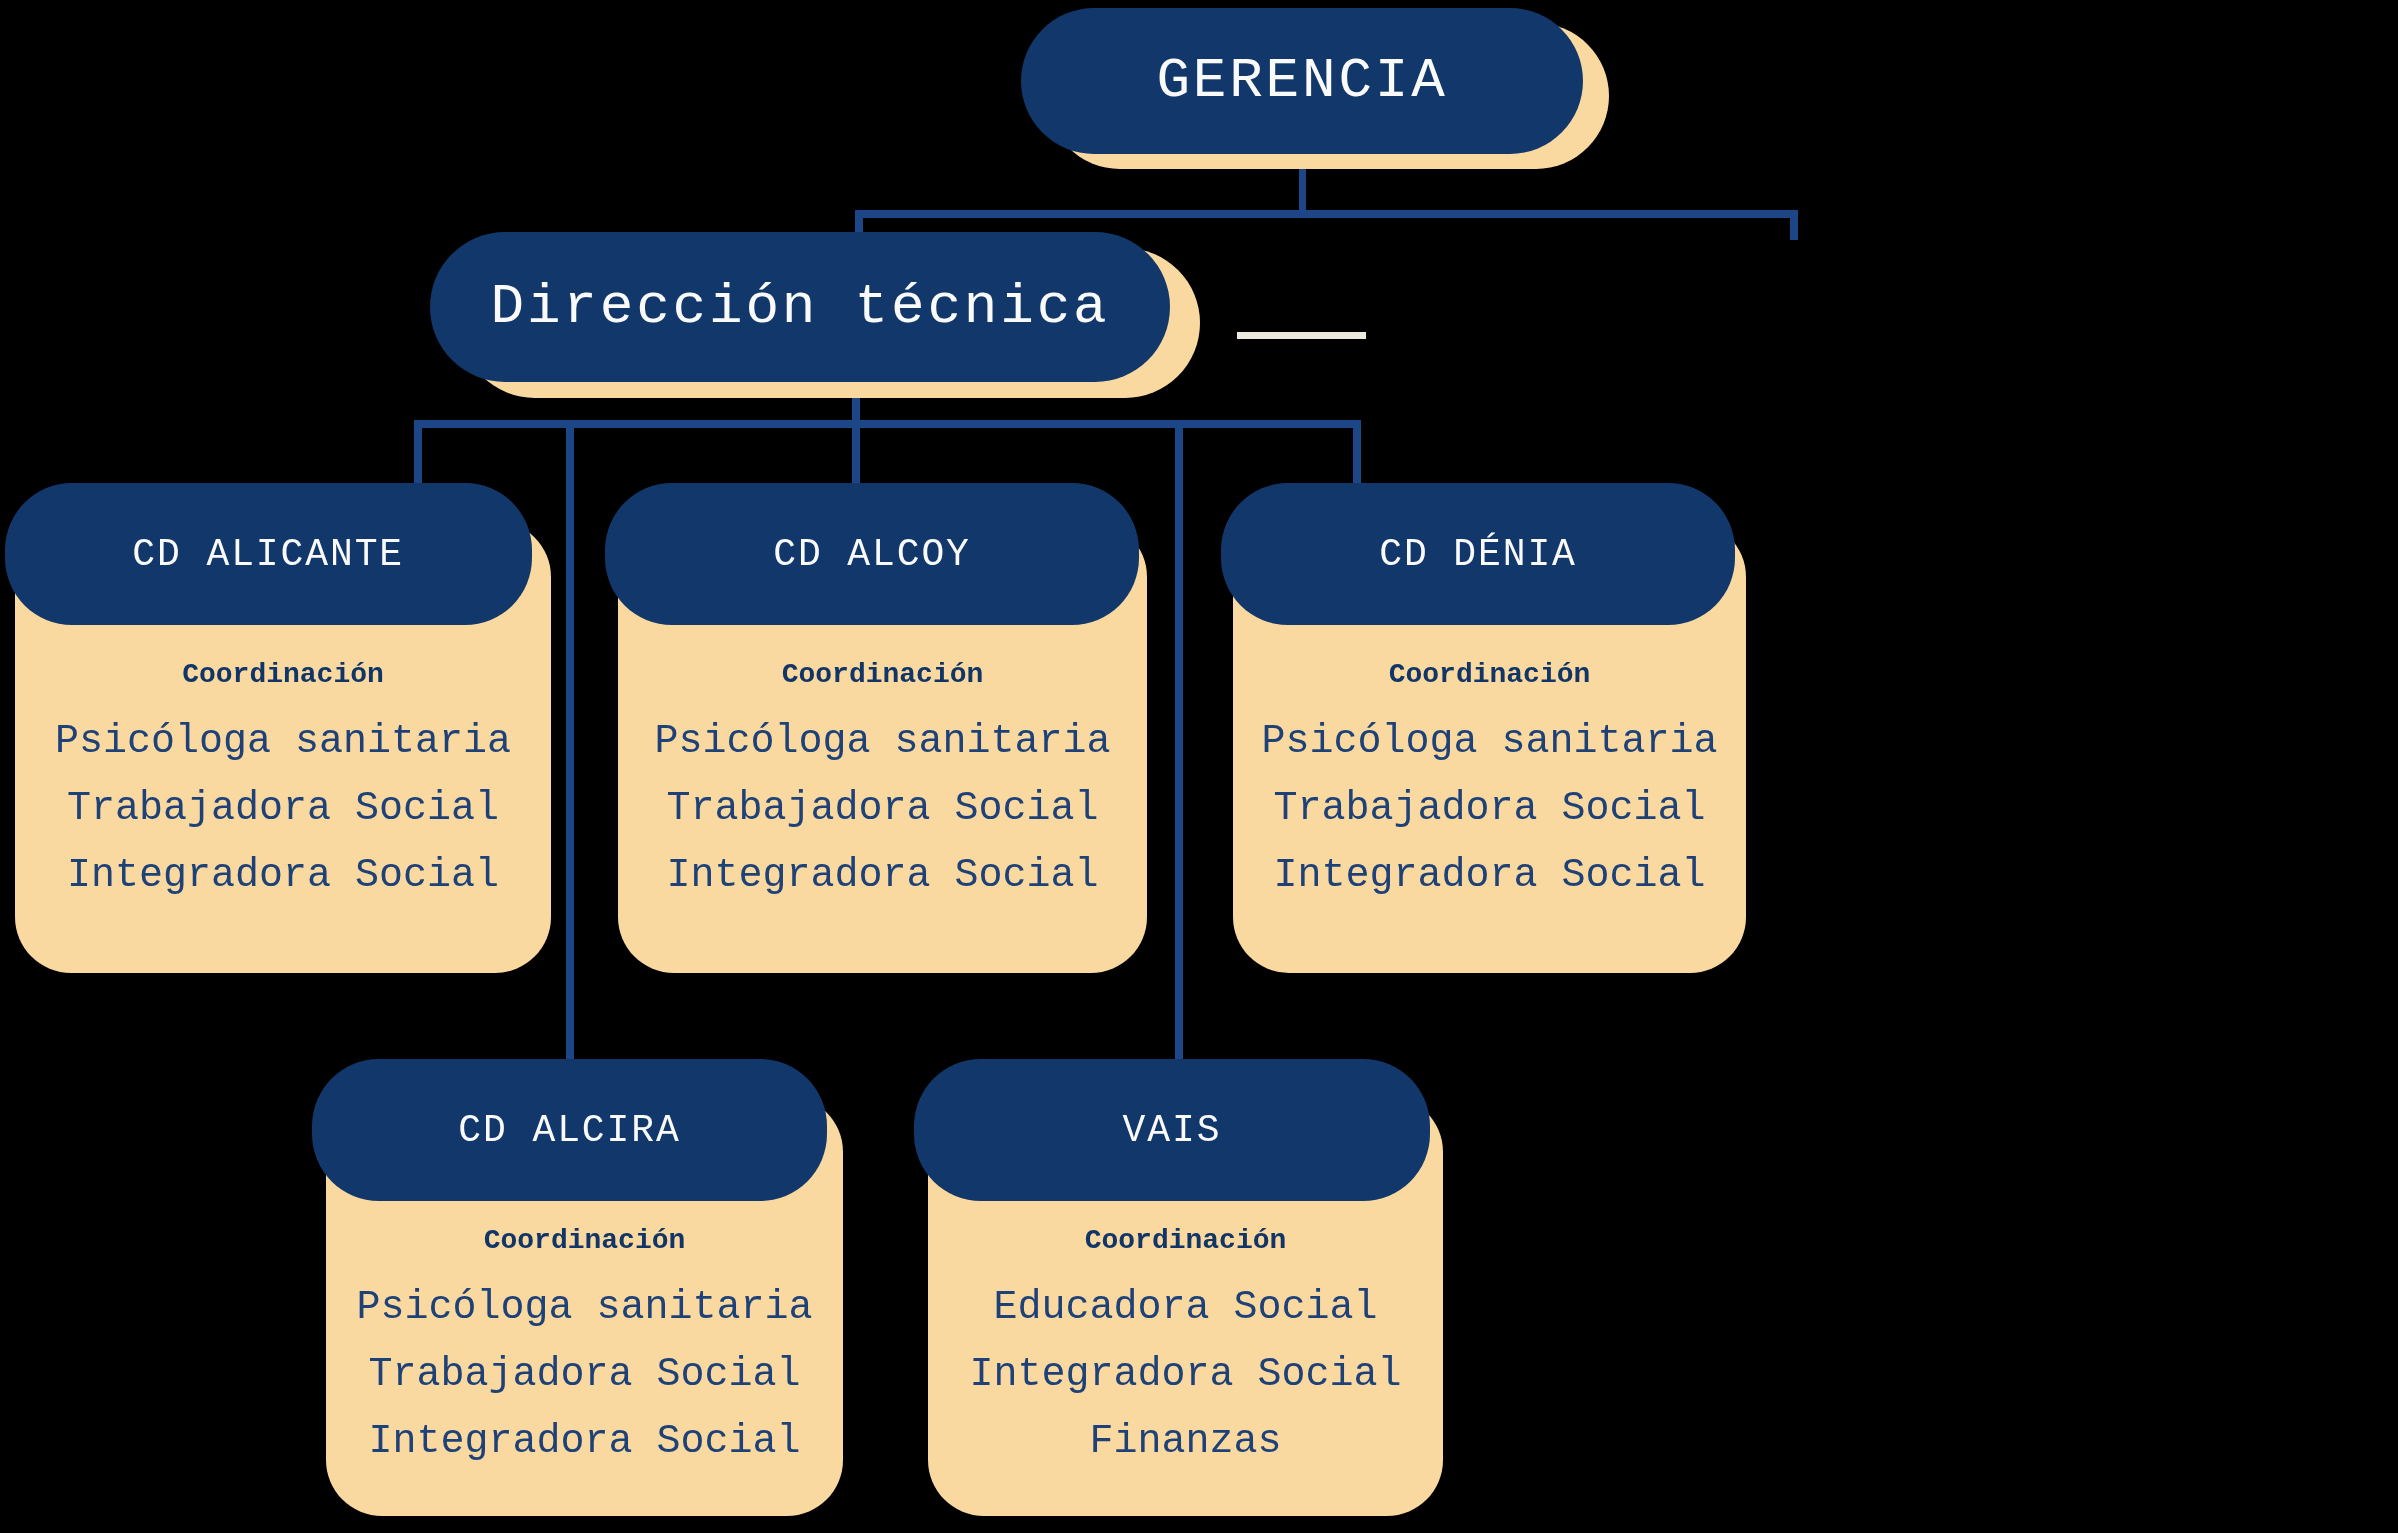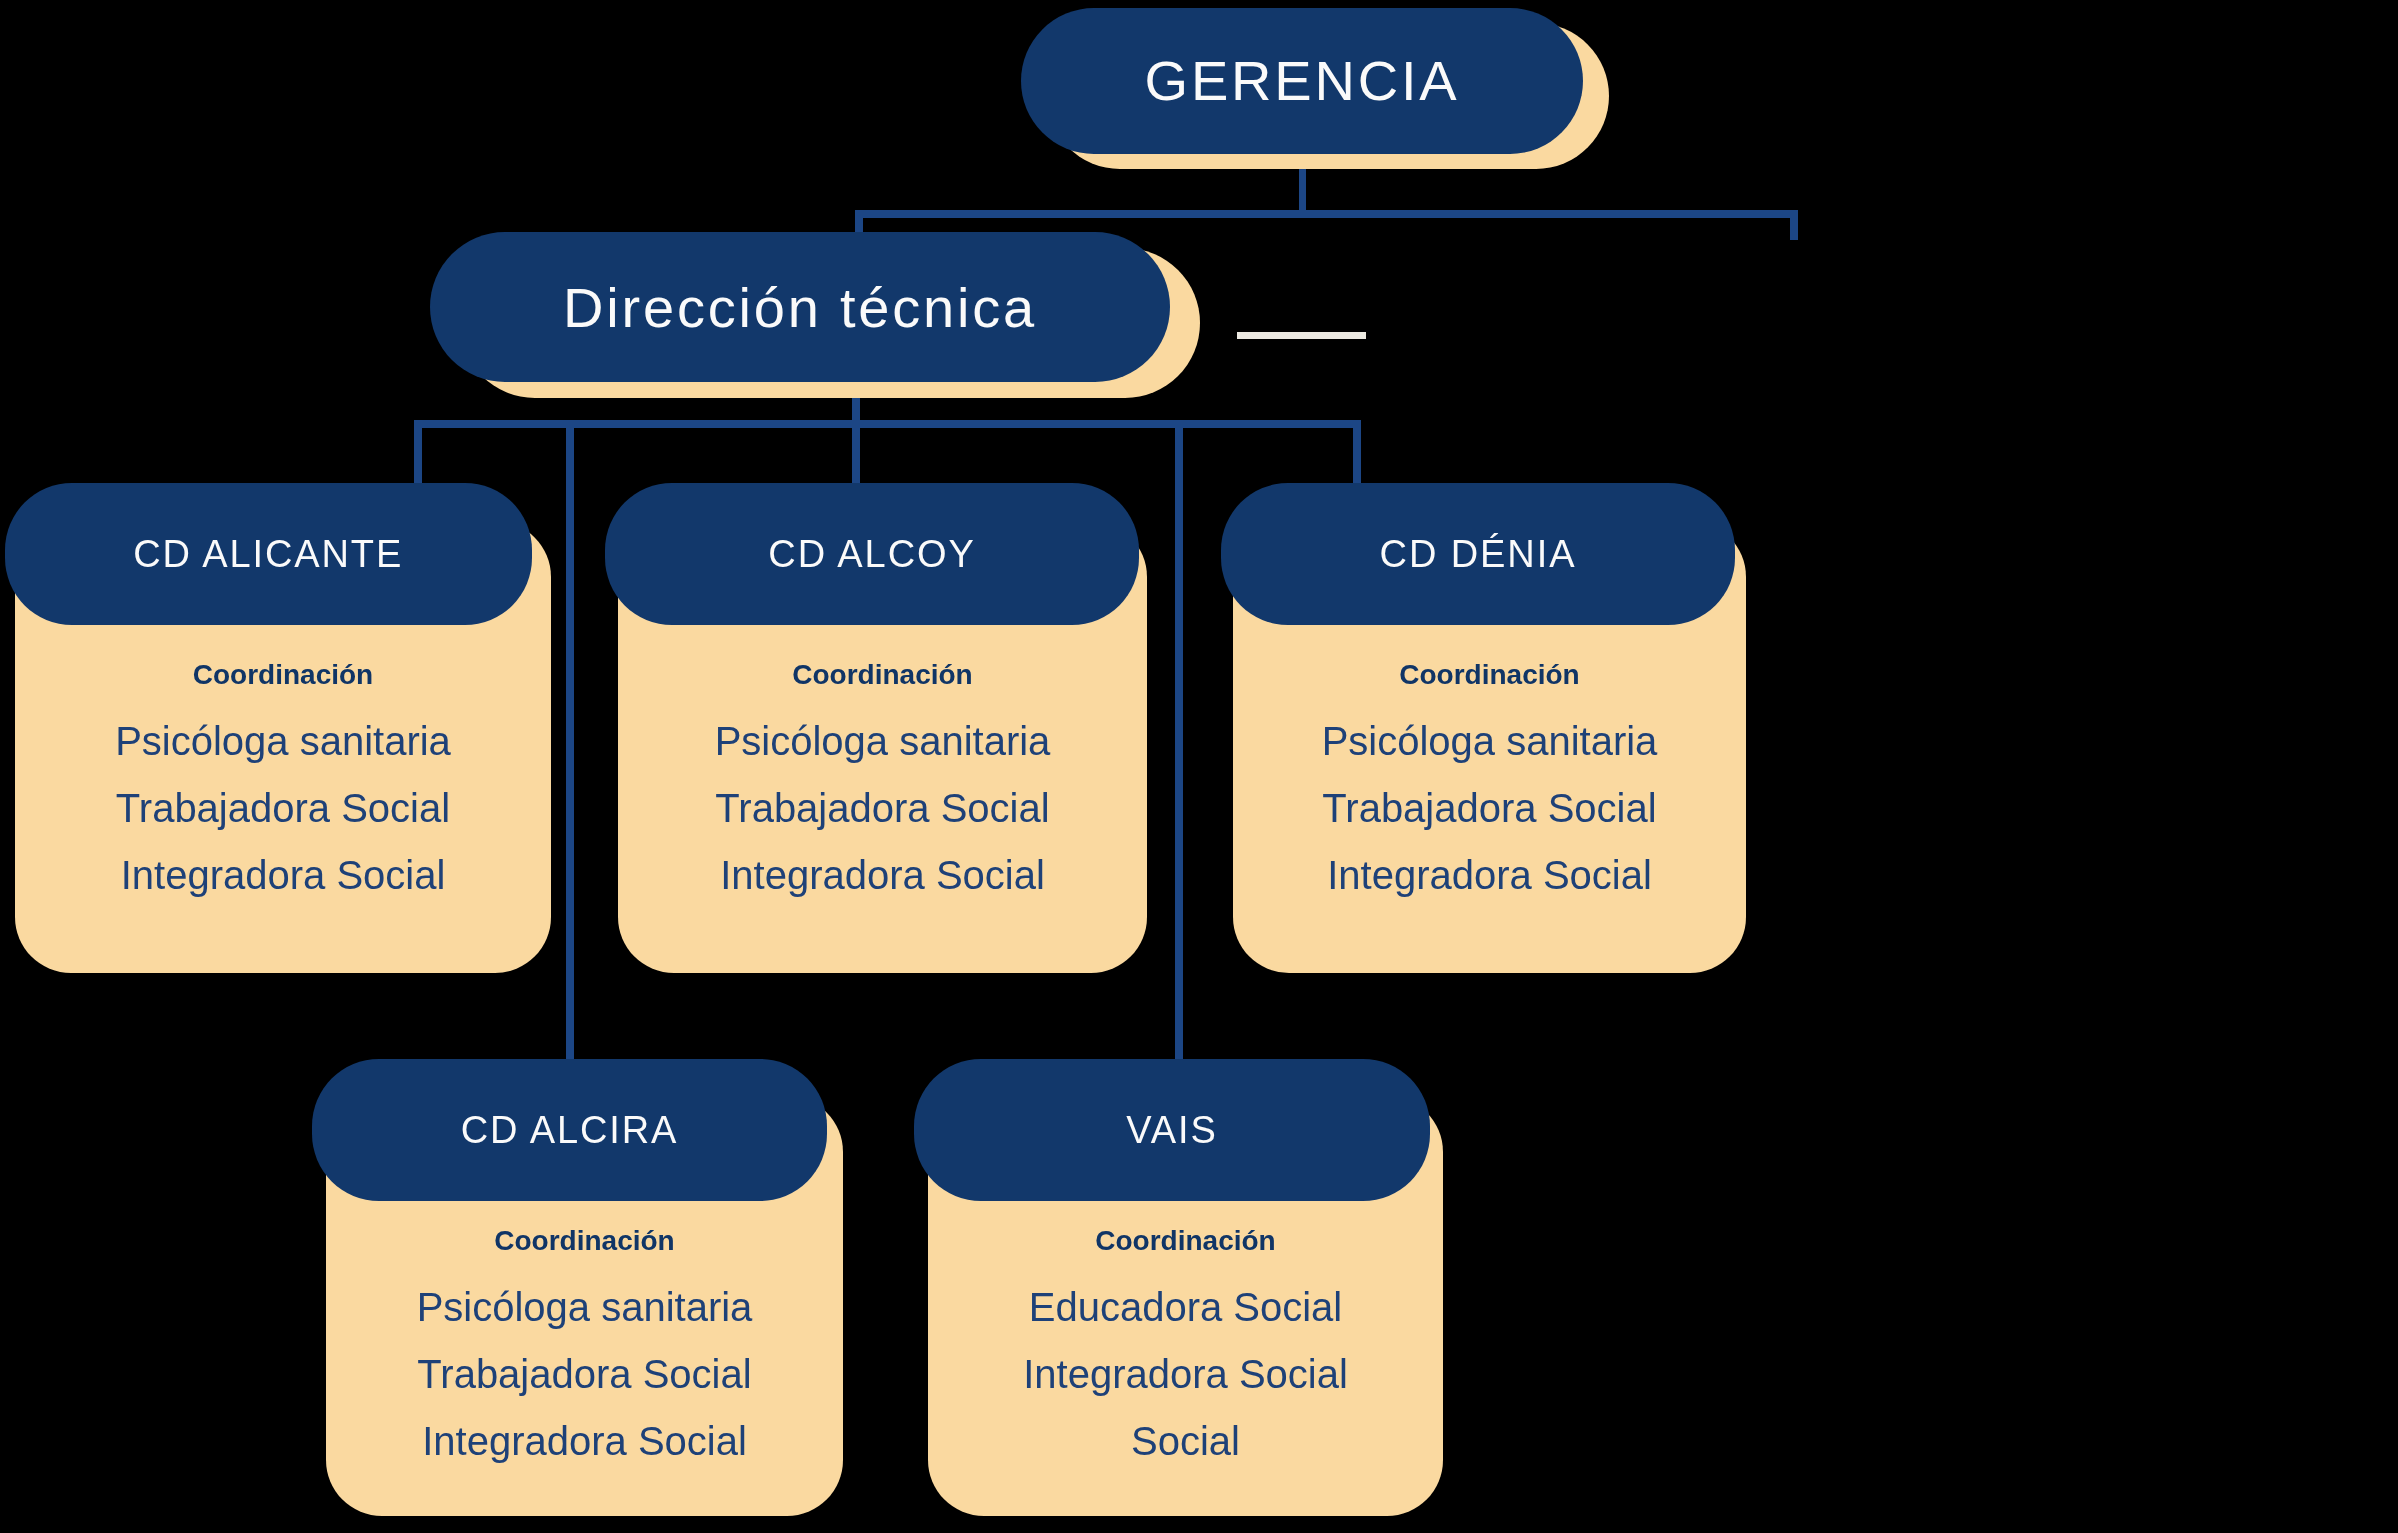--- a/index.html
+++ b/index.html
@@ -6,21 +6,21 @@
     margin: 0;
     padding: 0;
     background: #000000;
   }
   .canvas {
     position: relative;
     width: 2008px;
     height: 1534px;
     background: var(--background, #000);
     overflow: hidden;
-    font-family: Liberation Sans, sans-serif;
+    font-family: Liberation Mono, monospace;
   }
   .line {
     position: absolute;
     background: var(--connector, #1c4685);
     z-index: 1;
   }
   .line.light {
     background: var(--connector-light, #ece9e1);
   }
   .pill {
@@ -147,21 +147,21 @@
   </div>
   <div class="card-header" style="left:312px; top:1059px; width:515px; height:142px;">
     <span>CD ALCIRA</span>
   </div>
 
   <div class="card-body row4" style="left:928px; top:1096px; width:515px; height:420px;">
     <div class="lines">
       <div class="lead">Coordinación</div>
       <div class="role">Educadora Social</div>
       <div class="role">Integradora Social</div>
-      <div class="role">Social</div>
+      <div class="role">Finanzas</div>
     </div>
   </div>
   <div class="card-header" style="left:914px; top:1059px; width:516px; height:142px;">
     <span>VAIS</span>
   </div>
 
 </div>
 
 
 </body></html>

